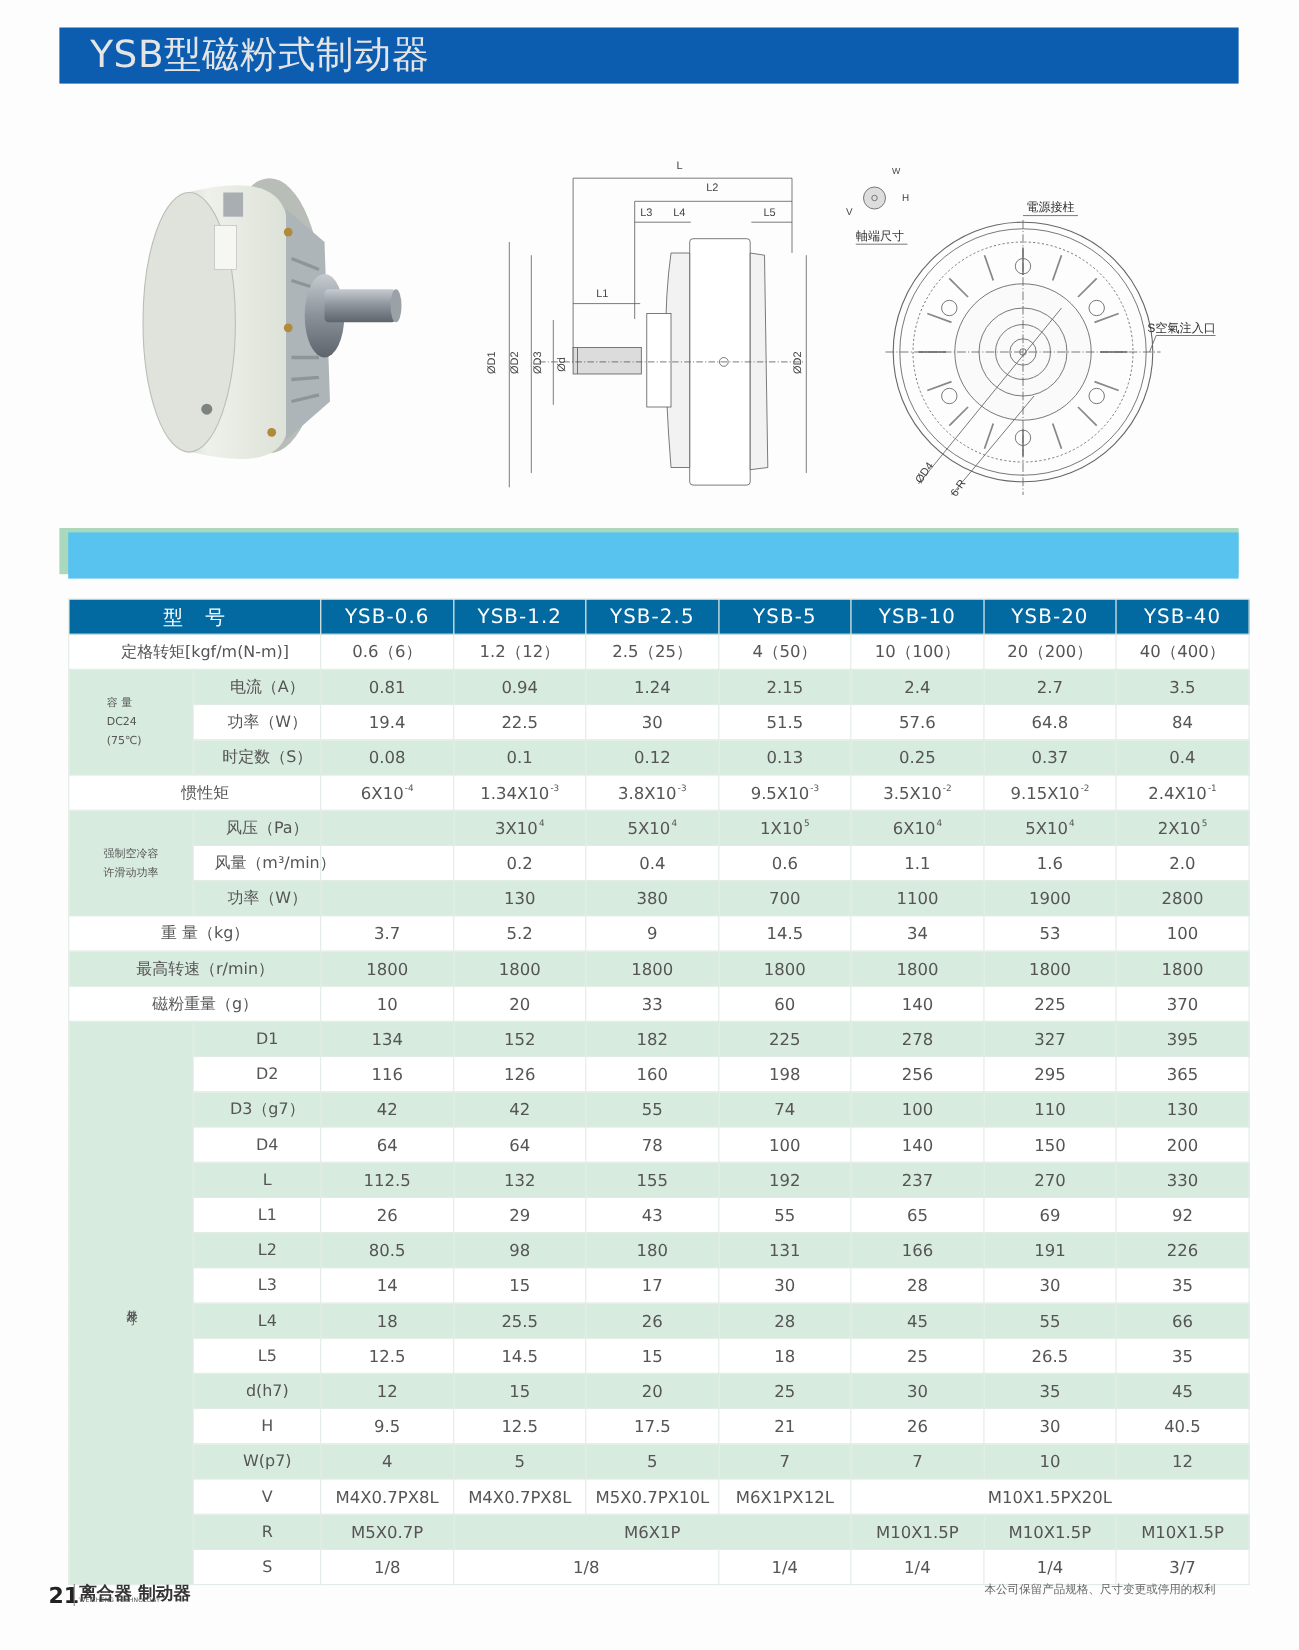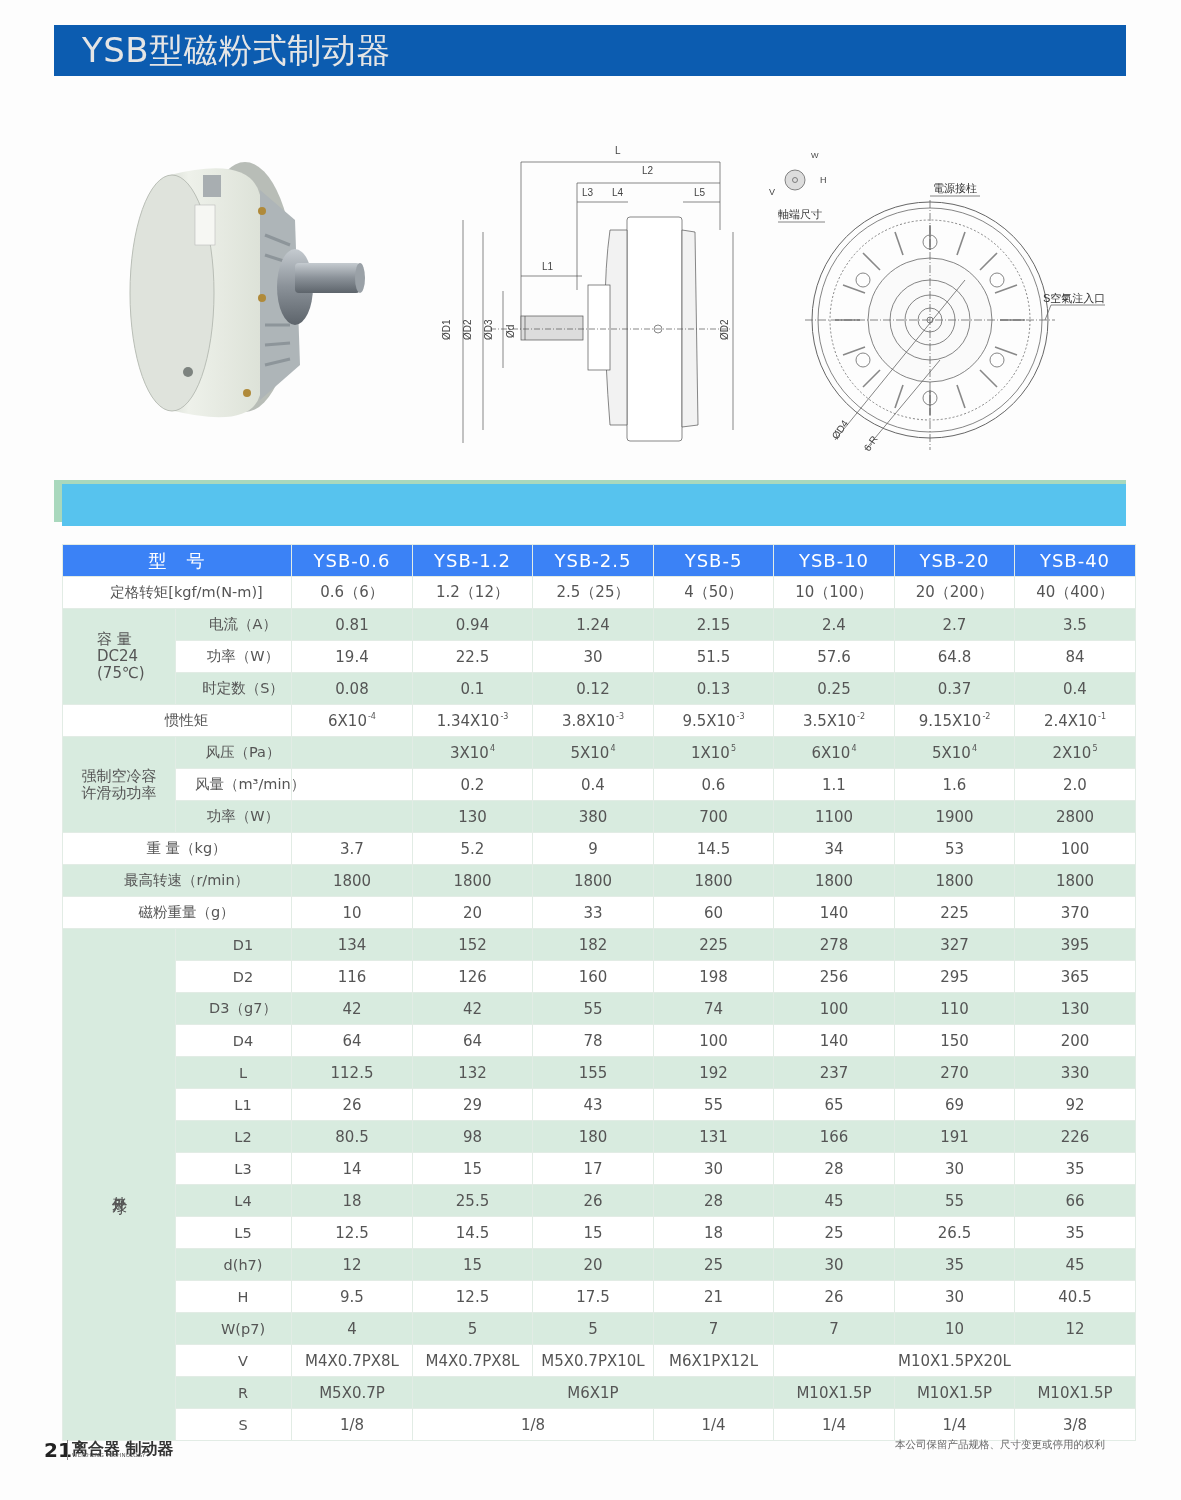--- a/index.html
+++ b/index.html
@@ -15,24 +15,24 @@
   .side-drawing { position: absolute; left: 430px; top: 140px; width: 320px; height: 310px; }
   .front-drawing { position: absolute; left: 765px; top: 140px; width: 370px; height: 320px; }
 
   
   .banner-shadow { position: absolute; left: 54px; top: 480px; width: 1072px; height: 42px; background: #a9d8bd; }
   .banner { position: absolute; left: 62px; top: 484px; width: 1064px; height: 42px; background: #57c3ee; }
 
   
   table.spec { position: absolute; left: 62px; top: 544px; width: 1073px; border-collapse: collapse; table-layout: fixed; }
   table.spec td, table.spec th { height: 32px; text-align: center; vertical-align: middle; font-size: 15px; color: #555; border: 1px solid #e2ece5; font-weight: normal; white-space: nowrap; }
-  table.spec th { background: #3b82f6; color: #fff; font-size: 18px; letter-spacing: 1px; height: 32px; }
+  table.spec th { background: #0369a1; color: #fff; font-size: 18px; letter-spacing: 1px; height: 32px; }
   table.spec tr.g td { background: #d8ebdf; }
   table.spec tr.w td { background: #ffffff; }
-  table.spec td.grp { background: #d8ebdf !important; font-size: 15px; line-height: 17px; margin-left: 12px; }
+  table.spec td.grp { background: #d8ebdf !important; font-size: 10px; line-height: 17px; margin-left: 12px; }
   table.spec td.lbl { font-size: 14.5px; padding-left: 19px; }
   sup { font-size: 8px; vertical-align: 7px; margin-left: 1px; }
 
   .footer-num { position: absolute; left: 44px; top: 1438px; font-size: 20px; font-weight: bold; color: #222; }
   .footer-sep { position: absolute; left: 67px; top: 1440px; width: 1px; height: 20px; background: #888; }
   .footer-brand { position: absolute; left: 72px; top: 1439px; font-size: 16px; font-weight: bold; color: #333; }
   .footer-sub { position: absolute; left: 72px; top: 1452px; font-size: 5.5px; color: #555; letter-spacing: 0.2px; }
   .footer-note { position: absolute; left: 895px; top: 1438px; font-size: 10.5px; color: #666; }
 </style>
 </head>
@@ -475,21 +475,21 @@
     <td>M10X1.5P</td>
     <td>M10X1.5P</td>
   </tr>
   <tr class="w">
     <td class="lbl">S</td>
     <td>1/8</td>
     <td colspan="2">1/8</td>
     <td>1/4</td>
     <td>1/4</td>
     <td>1/4</td>
-    <td>3/8</td>
+    <td>3/7</td>
   </tr>
 </tbody>
   </table>
 
 <div class="footer-num">21</div>
 <div class="footer-sep"></div>
 <div class="footer-brand">离合器 制动器</div>
 <div class="footer-sub">WEIZHENG TECHNOLOGY</div>
 <div class="footer-note">本公司保留产品规格、尺寸变更或停用的权利</div>
 

